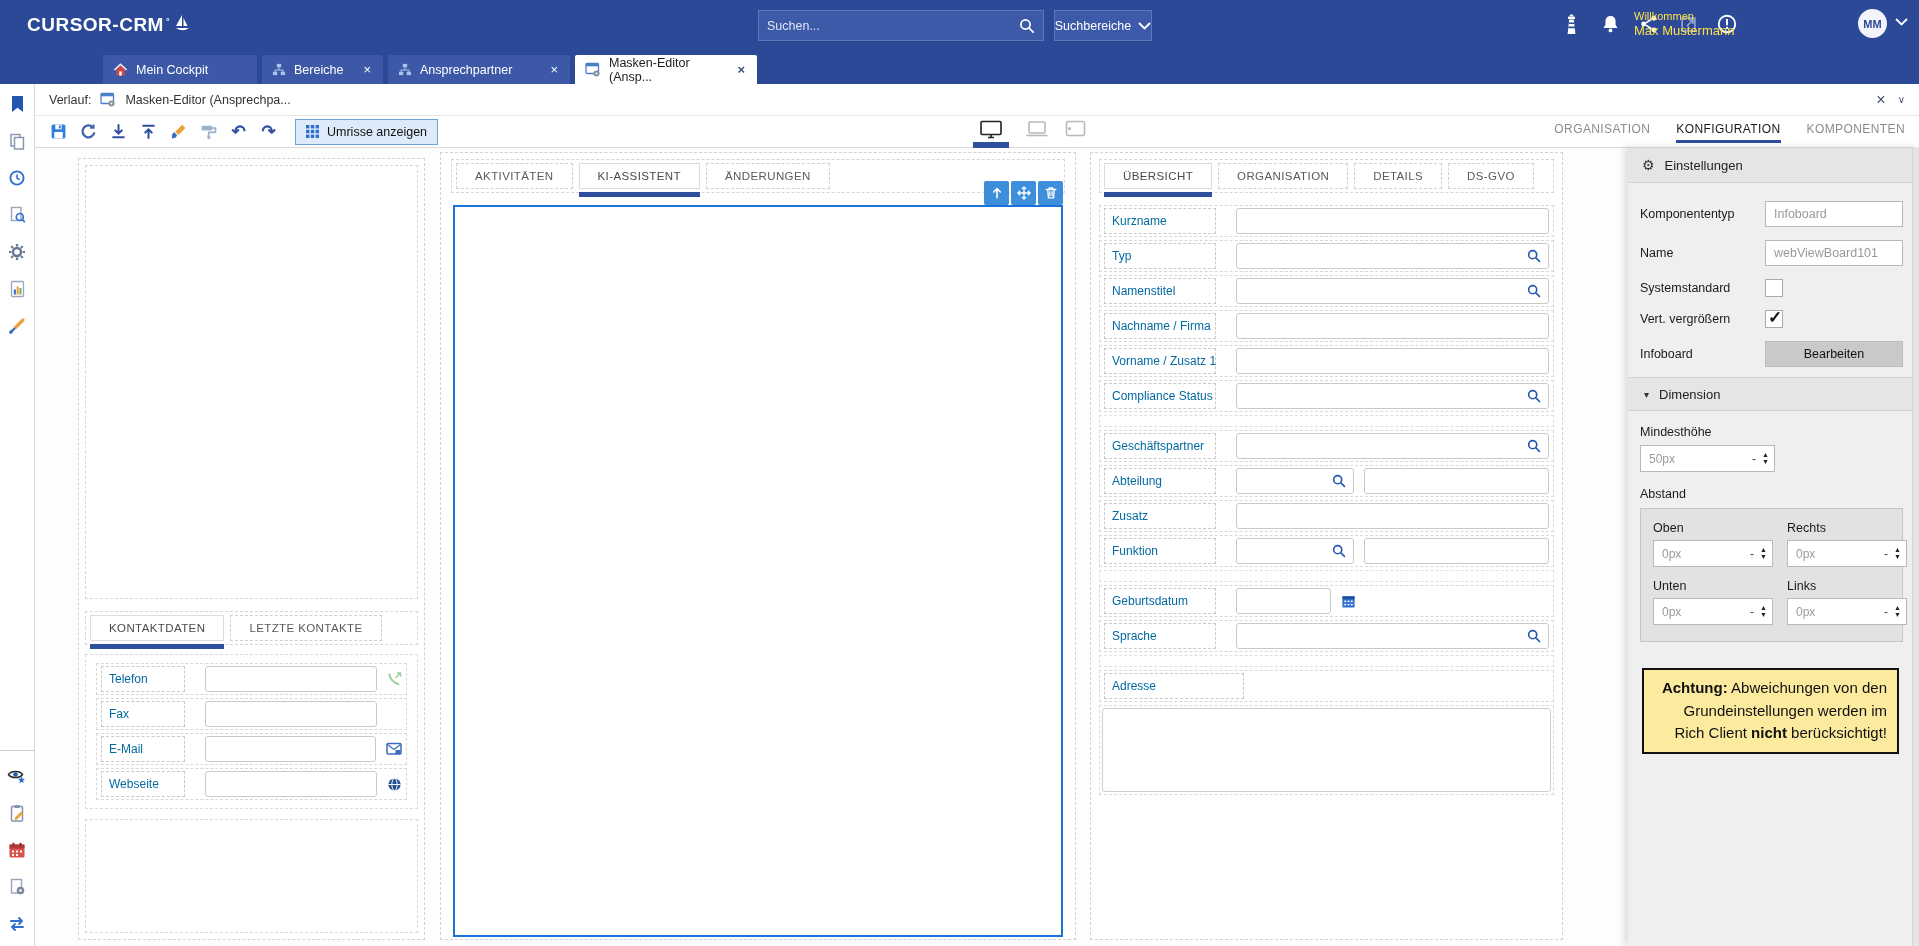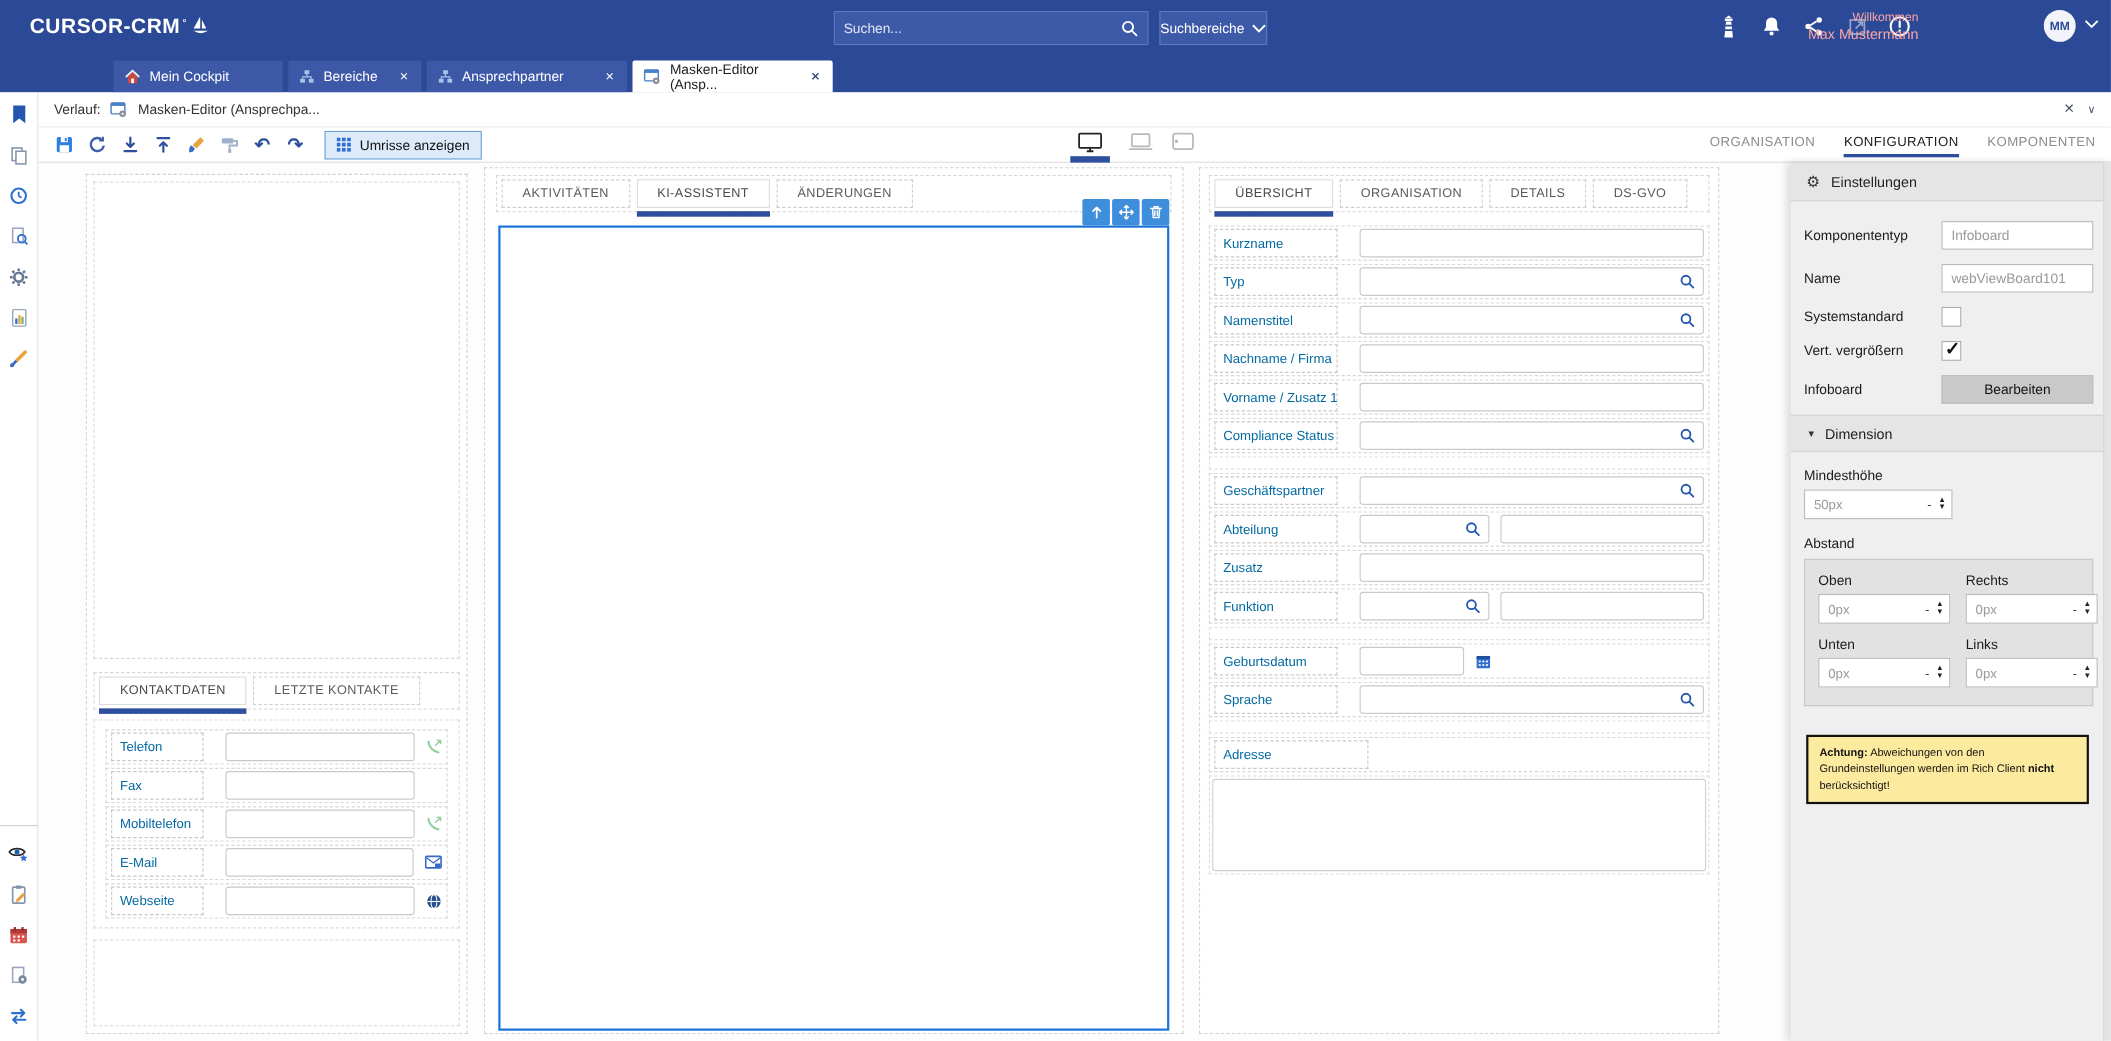--- a/index.html
+++ b/index.html
@@ -9,21 +9,21 @@
   
   .topbar { position:absolute; left:0; top:0; width:1919px; height:84px; background:#2b4997; }
   .logo { position:absolute; left:27px; top:14px; color:#fff; font-size:19px; font-weight:bold; letter-spacing:.5px; display:flex; align-items:flex-start; gap:2px; }
   .logo sup { font-size:9px; margin-top:2px; }
   .search { position:absolute; left:758px; top:10px; width:286px; height:31px; background:#3d5aa8; border:1px solid #5e77b8; display:flex; align-items:center; padding:0 8px; }
   .search input { flex:1; background:transparent; border:none; outline:none; color:#fff; font-size:12.5px; font-family:inherit; }
   .search input::placeholder { color:#dfe5f5; opacity:1; }
   .scope { position:absolute; left:1054px; top:10px; width:98px; height:31px; background:#3d5aa8; border:1px solid #5e77b8; color:#fff; font-size:12.5px; display:flex; align-items:center; justify-content:center; gap:7px; cursor:pointer; }
   .topicons { position:absolute; left:1560px; top:13px; display:flex; align-items:center; gap:17px; }
   .ticon { width:22px; height:22px; display:flex; align-items:center; justify-content:center; cursor:pointer; }
-  .welcome { position:absolute; left:1634px; top:9px; width:110px; text-align:right; color:#fca5a5; line-height:1.3; }
+  .welcome { position:absolute; left:1634px; top:9px; width:110px; color:#fde047; line-height:1.3; }
   .welcome .l1 { font-size:11px; }
   .welcome .l2 { font-size:13px; }
   .avatar { position:absolute; left:1858px; top:9px; width:29px; height:29px; border-radius:50%; background:#f2f4fa; color:#2b4997; font-weight:bold; font-size:11px; display:flex; align-items:center; justify-content:center; }
   .user-chevron { position:absolute; left:1895px; top:18px; }
 
   
   .ttab { position:absolute; bottom:0; height:29px; background:#3c58a7; color:#fff; font-size:12.5px; display:flex; align-items:center; gap:8px; padding:0 10px; cursor:pointer; border-radius:2px 2px 0 0; }
   .ttab .x { margin-left:auto; font-size:13px; line-height:1; color:#fff; padding:0 2px; cursor:pointer; }
   .ttab.active { background:#fff; color:#1c1c1c; }
   .ttab.active .x { color:#3a4f79; font-weight:bold; }
@@ -86,21 +86,21 @@
   .cfg-section { height:34px; background:#e5e5e5; border-top:1px solid #d2d2d2; border-bottom:1px solid #d2d2d2; display:flex; align-items:center; gap:10px; padding-left:16px; font-size:13px; color:#222; margin-top:4px; cursor:pointer; }
   .dim-body { padding:14px 16px 0 12px; }
   .dim-label { font-size:12.5px; color:#1a1a1a; margin-bottom:6px; }
   .spin { width:135px; height:27px; border:1px solid #b9b9b9; background:#fff; display:flex; align-items:center; padding:0 5px 0 8px; }
   .spin .val { flex:1; color:#9a9a9a; font-size:12px; }
   .spin .dash { color:#444; margin-right:6px; }
   .spin .btns { display:flex; flex-direction:column; line-height:6.5px; font-size:7px; color:#222; cursor:pointer; }
   .abstand-box { margin-top:7px; background:#e2e2e2; border:1px solid #c6c6c6; padding:12px 12px 16px 12px; display:grid; grid-template-columns:1fr 1fr; column-gap:14px; row-gap:12px; }
   .abstand-cell .dim-label { margin-bottom:5px; }
   .abstand-cell .spin { width:120px; background:#fff; }
-  .warning { margin:26px 4px 0 2px; border:2px solid #111; background:#fcea9e; padding:7px 10px; text-align:left; font-size:10px; line-height:1.5; color:#111; }
+  .warning { margin:26px 4px 0 2px; border:2px solid #111; background:#fcea9e; padding:7px 10px; text-align:right; font-size:15px; line-height:1.5; color:#111; }
 
   svg { display:block; }
 </style>
 </head>
 <body>
 
 <header class="topbar">
   <div class="logo">
     <span>CURSOR-CRM</span>
       <sup>°</sup>
@@ -444,30 +444,20 @@
               <path d="M2.5 2.5C2.8 6.5 6.5 11 11.5 12"></path>
               <path d="M9 5.5L13.5 1M13.5 1h-3M13.5 1v3" stroke-width="1.4"></path>
             </svg>
           </span>
       </div>
       <div class="frow">
         <span class="flabel" style="width:84px">Fax</span>
         <span class="fctrl">
             <span class="finput"></span>
             <span style="width:15px"></span>
-          </span>
-      </div>
-      <div class="frow">
-        <span class="flabel" style="width:84px">Mobiltelefon</span>
-        <span class="fctrl">
-            <span class="finput"></span>
-          <svg width="15" height="15" viewBox="0 0 15 15" style="fill:none;stroke:#97cf9d;stroke-width:2;stroke-linecap:round">
-              <path d="M2.5 2.5C2.8 6.5 6.5 11 11.5 12"></path>
-              <path d="M9 5.5L13.5 1M13.5 1h-3M13.5 1v3" stroke-width="1.4"></path>
-            </svg>
           </span>
       </div>
       <div class="frow">
         <span class="flabel" style="width:84px">E-Mail</span>
         <span class="fctrl">
             <span class="finput"></span>
           <svg width="16" height="14" viewBox="0 0 16 14">
               <rect x="1" y="1.5" width="14" height="10.5" rx="1" fill="none" stroke="#3a6bc4" stroke-width="1.5"></rect>
               <path d="M1.5 2.5L8 7.5l6.5-5" fill="none" stroke="#3a6bc4" stroke-width="1.3"></path>
               <rect x="9.5" y="8" width="5" height="4" fill="#3a6bc4"></rect>

